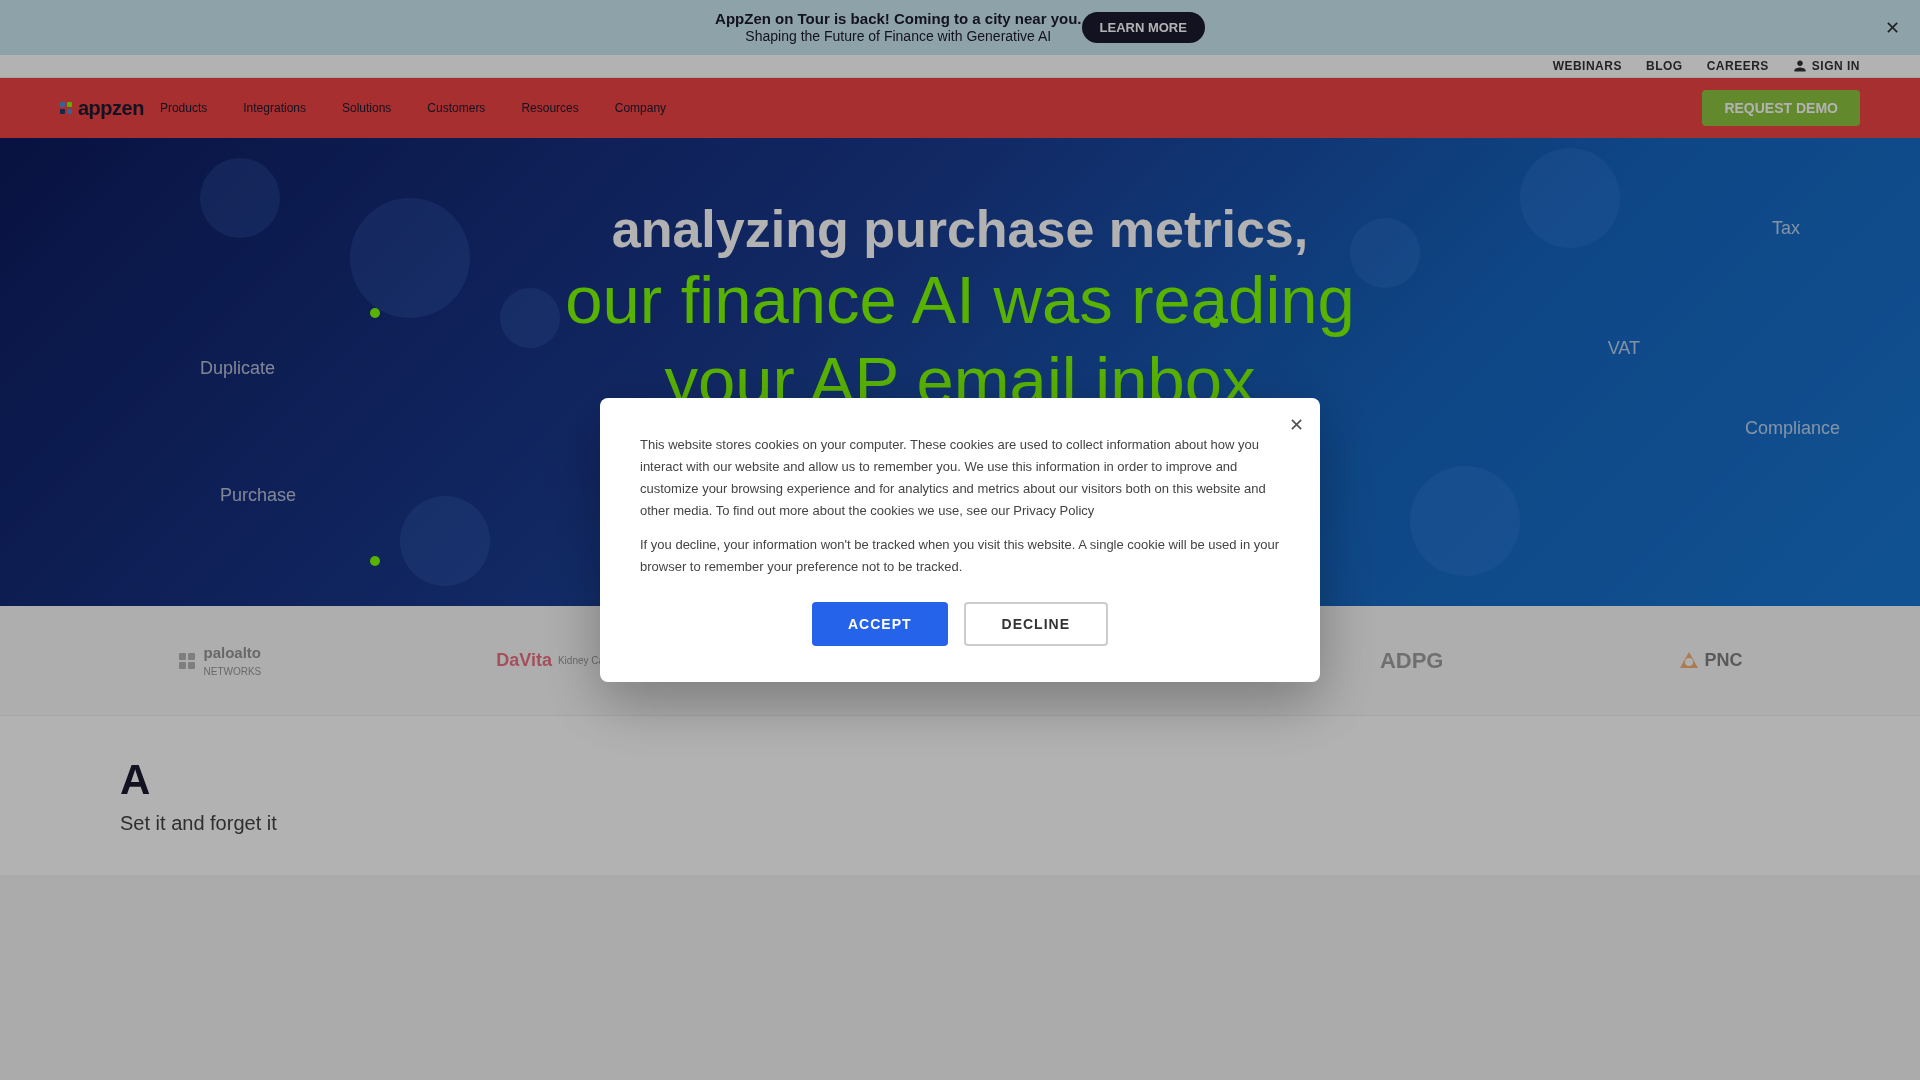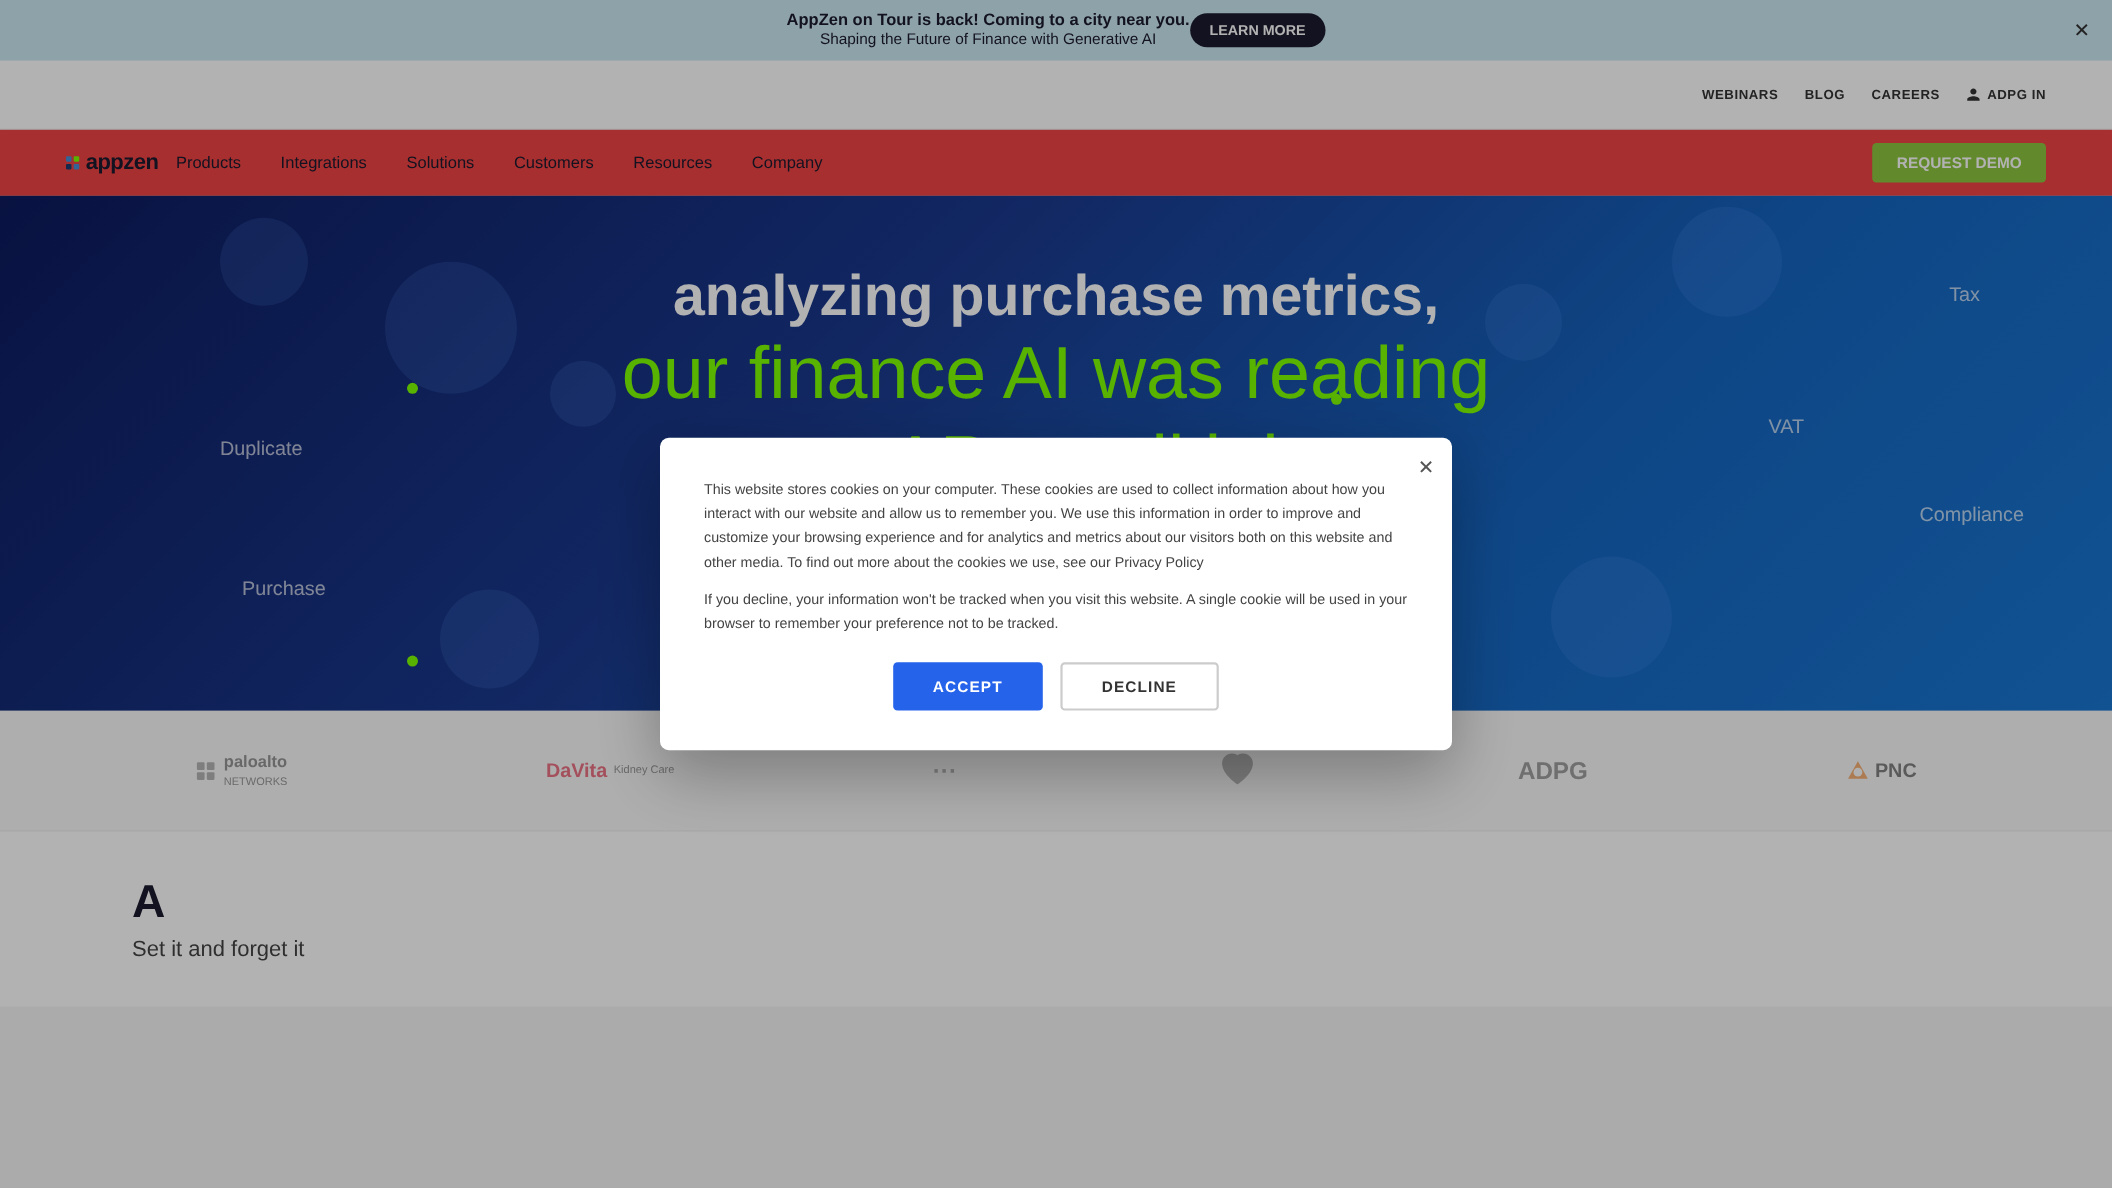--- a/index.html
+++ b/index.html
@@ -39,21 +39,21 @@
       cursor: pointer;
       color: #333;
     }
 
     
     .top-nav {
       background: #fff;
       display: flex;
       justify-content: flex-end;
       align-items: center;
-      padding: 24px 60px;
+      padding: 4px 60px;
       gap: 24px;
       border-bottom: 1px solid #eee;
     }
     .top-nav a {
       text-decoration: none;
       font-size: 12px;
       font-weight: 600;
       color: #333;
       letter-spacing: 0.5px;
     }
@@ -80,21 +80,21 @@
       letter-spacing: -0.5px;
     }
     .nav-links {
       display: flex;
       align-items: center;
       gap: 4px;
       flex: 1;
     }
     .nav-links a {
       text-decoration: none;
-      font-size: 15px;
+      font-size: 12px;
       font-weight: 500;
       color: #1a1a2e;
       padding: 8px 16px;
       border-radius: 4px;
     }
     .request-demo-btn {
       background: #8dc63f;
       color: white;
       border: none;
       padding: 10px 22px;
@@ -350,21 +350,21 @@
 </div>
 
 <nav class="top-nav">
   <a href="#">WEBINARS</a>
   <a href="#">BLOG</a>
   <a href="#">CAREERS</a>
   <a href="#" class="sign-in-link">
     <svg viewBox="0 0 24 24">
         <path d="M12 12c2.7 0 4.8-2.1 4.8-4.8S14.7 2.4 12 2.4 7.2 4.5 7.2 7.2 9.3 12 12 12zm0 2.4c-3.2 0-9.6 1.6-9.6 4.8v2.4h19.2v-2.4c0-3.2-6.4-4.8-9.6-4.8z"></path>
       </svg>
-    <span>ADPG IN</span>
+    <span>SIGN IN</span>
   </a>
 </nav>
 
 <nav class="main-nav">
   <a href="#" class="appzen-logo">
     <div class="appzen-logo-marks">
       <div class="mark-x">
         <div class="mark-row">
           <div class="mark-dot md-blue"></div>
           <div class="mark-dot md-green"></div>

